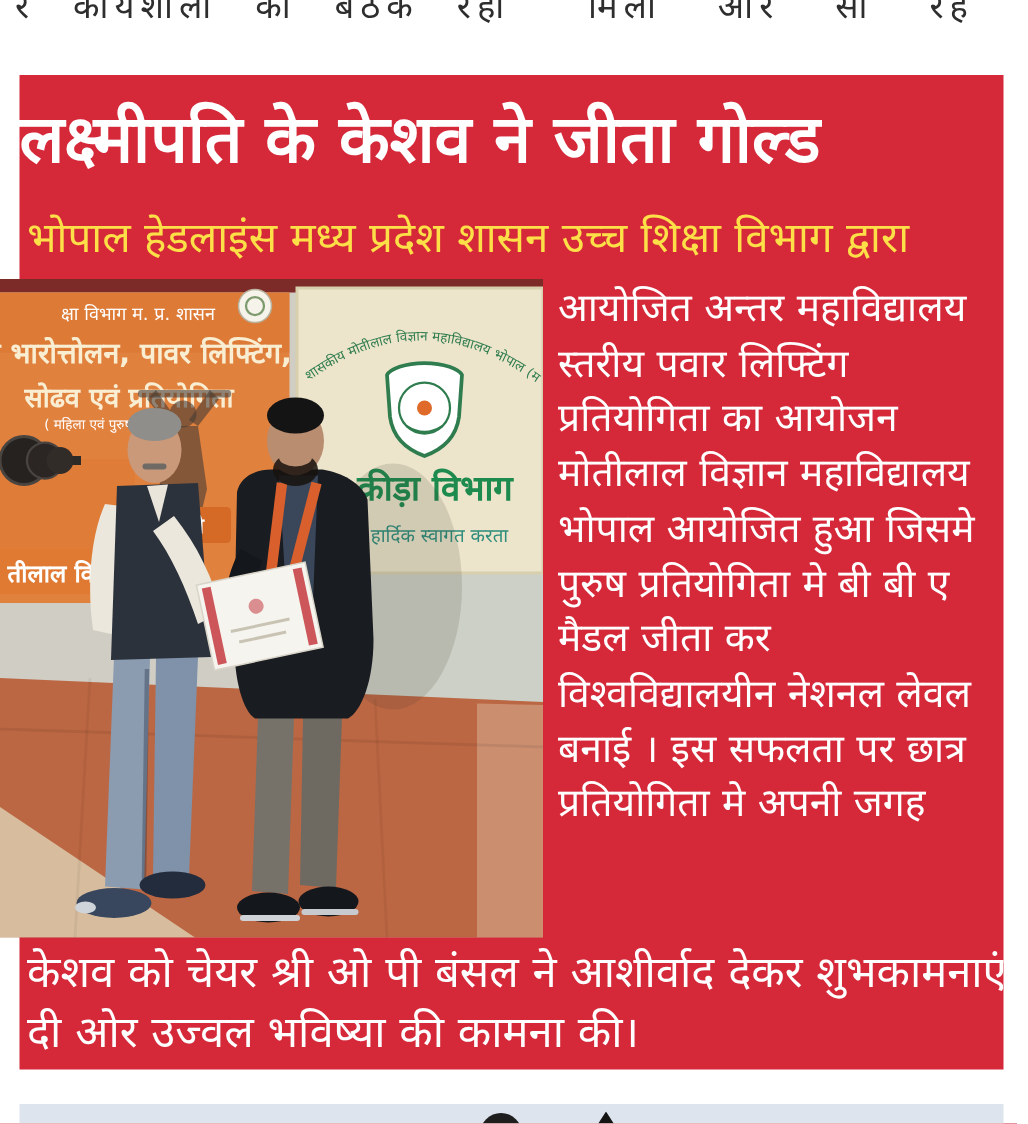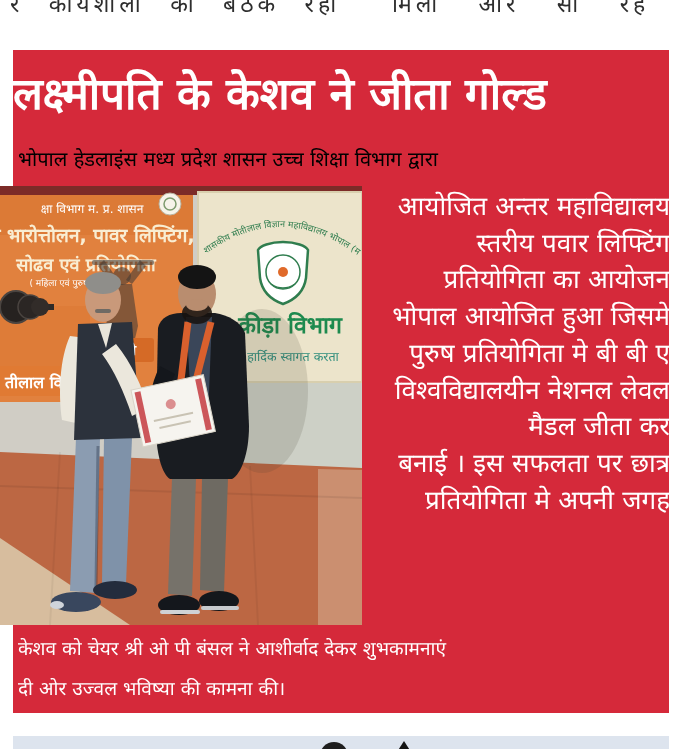--- a/index.html
+++ b/index.html
@@ -28,33 +28,33 @@
     position:absolute;left:13px;top:50px;width:659px;height:663px;
     background:#d5293a;
   }
   .headline{
     position:absolute;left:0;top:8px;width:645px;
     color:#ffffff;font-size:44px;font-weight:bold;line-height:72px;
     white-space:nowrap;
   }
   .intro-line{
     position:absolute;left:5px;top:86px;width:650px;
-    color:#000000;font-size:20px;line-height:46px;white-space:nowrap;
+    color:#fde047;font-size:28px;line-height:46px;white-space:nowrap;
   }
   .column{
     position:absolute;left:359px;top:138px;width:298px;
   }
   .column .cline{
-    color:#ffffff;font-size:26px;line-height:36.7px;white-space:nowrap;text-align:right;
+    color:#ffffff;font-size:26px;line-height:36.7px;white-space:nowrap;
   }
   .closing{
     position:absolute;left:5px;top:578px;width:650px;
   }
   .closing .kline{
-    color:#ffffff;font-size:19px;line-height:40px;white-space:nowrap;
+    color:#ffffff;font-size:29px;line-height:40px;white-space:nowrap;
   }
 
   
   .photo{
     position:absolute;left:0;top:186px;width:362px;height:439px;
   }
   .photo svg{display:block;}
 
   
   .footer-band{
@@ -82,24 +82,25 @@
   </div>
 
   <div class="article">
     <div class="headline">लक्ष्मीपति के केशव ने जीता गोल्ड</div>
     <div class="intro-line">भोपाल हेडलाइंस मध्य प्रदेश शासन उच्च शिक्षा विभाग द्वारा</div>
 
     <div class="column">
       <div class="cline">आयोजित अन्तर महाविद्यालय</div>
       <div class="cline">स्तरीय पवार लिफ्टिंग</div>
       <div class="cline">प्रतियोगिता का आयोजन</div>
+      <div class="cline">मोतीलाल विज्ञान महाविद्यालय</div>
       <div class="cline">भोपाल आयोजित हुआ जिसमे</div>
       <div class="cline">पुरुष प्रतियोगिता मे बी बी ए</div>
+      <div class="cline">मैडल जीता कर</div>
       <div class="cline">विश्वविद्यालयीन नेशनल लेवल</div>
-      <div class="cline">मैडल जीता कर</div>
       <div class="cline">बनाई । इस सफलता पर छात्र</div>
       <div class="cline">प्रतियोगिता  मे अपनी जगह</div>
     </div>
 
     <div class="closing">
       <div class="kline">केशव को चेयर श्री ओ पी बंसल ने आशीर्वाद देकर शुभकामनाएं</div>
       <div class="kline">दी ओर उज्वल भविष्या की कामना की।</div>
     </div>
   </div>
 

